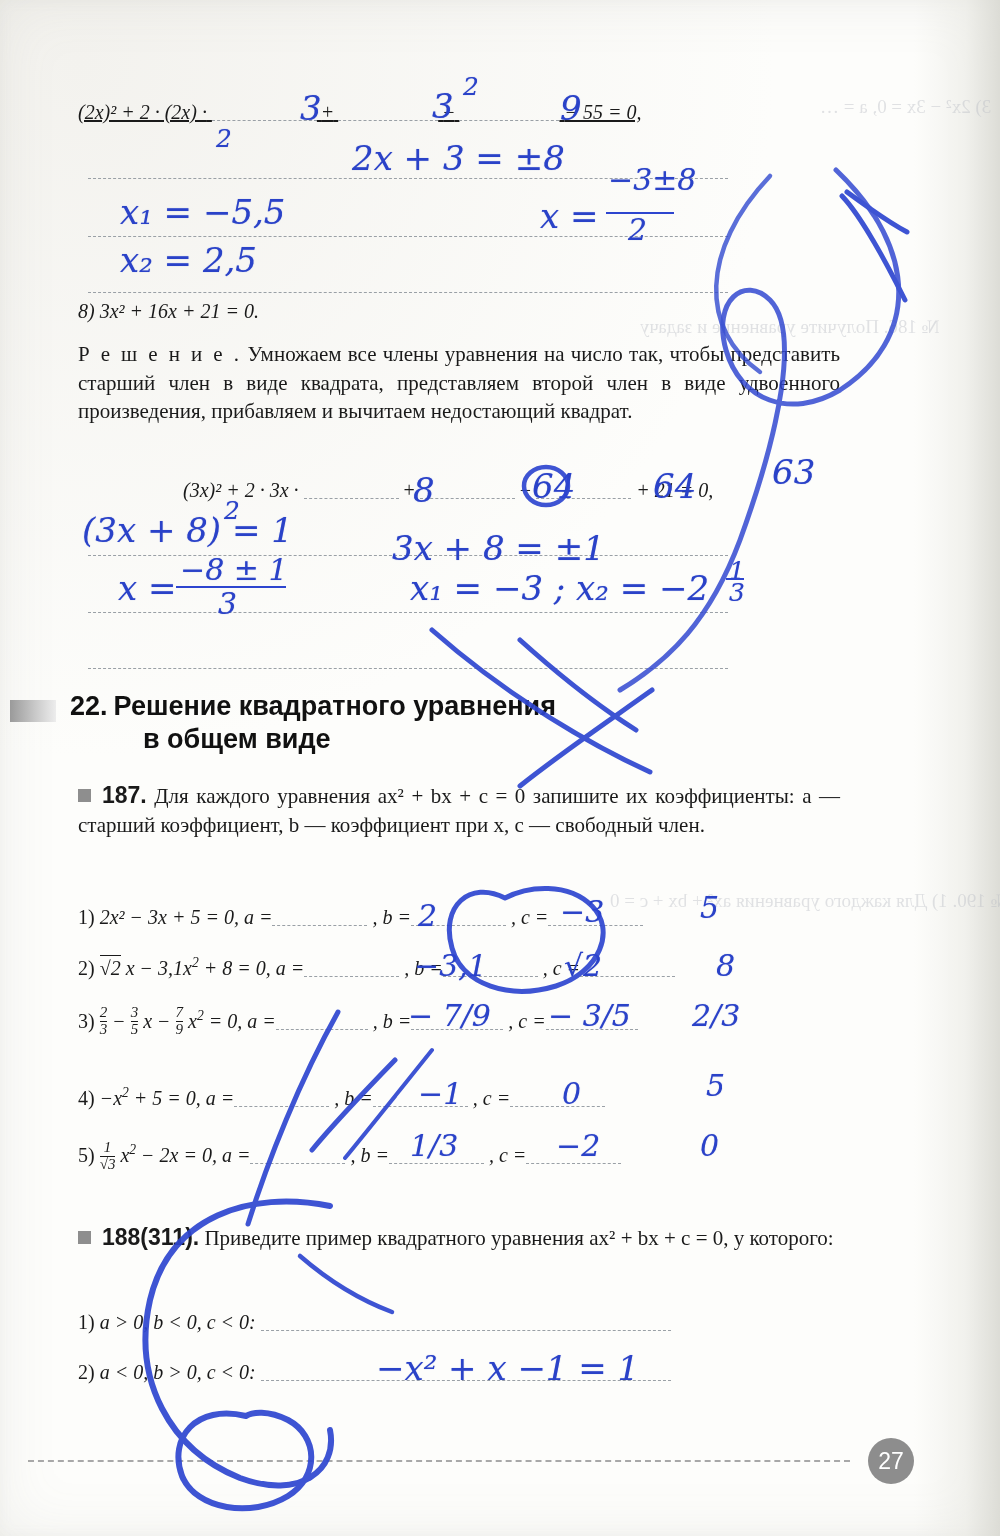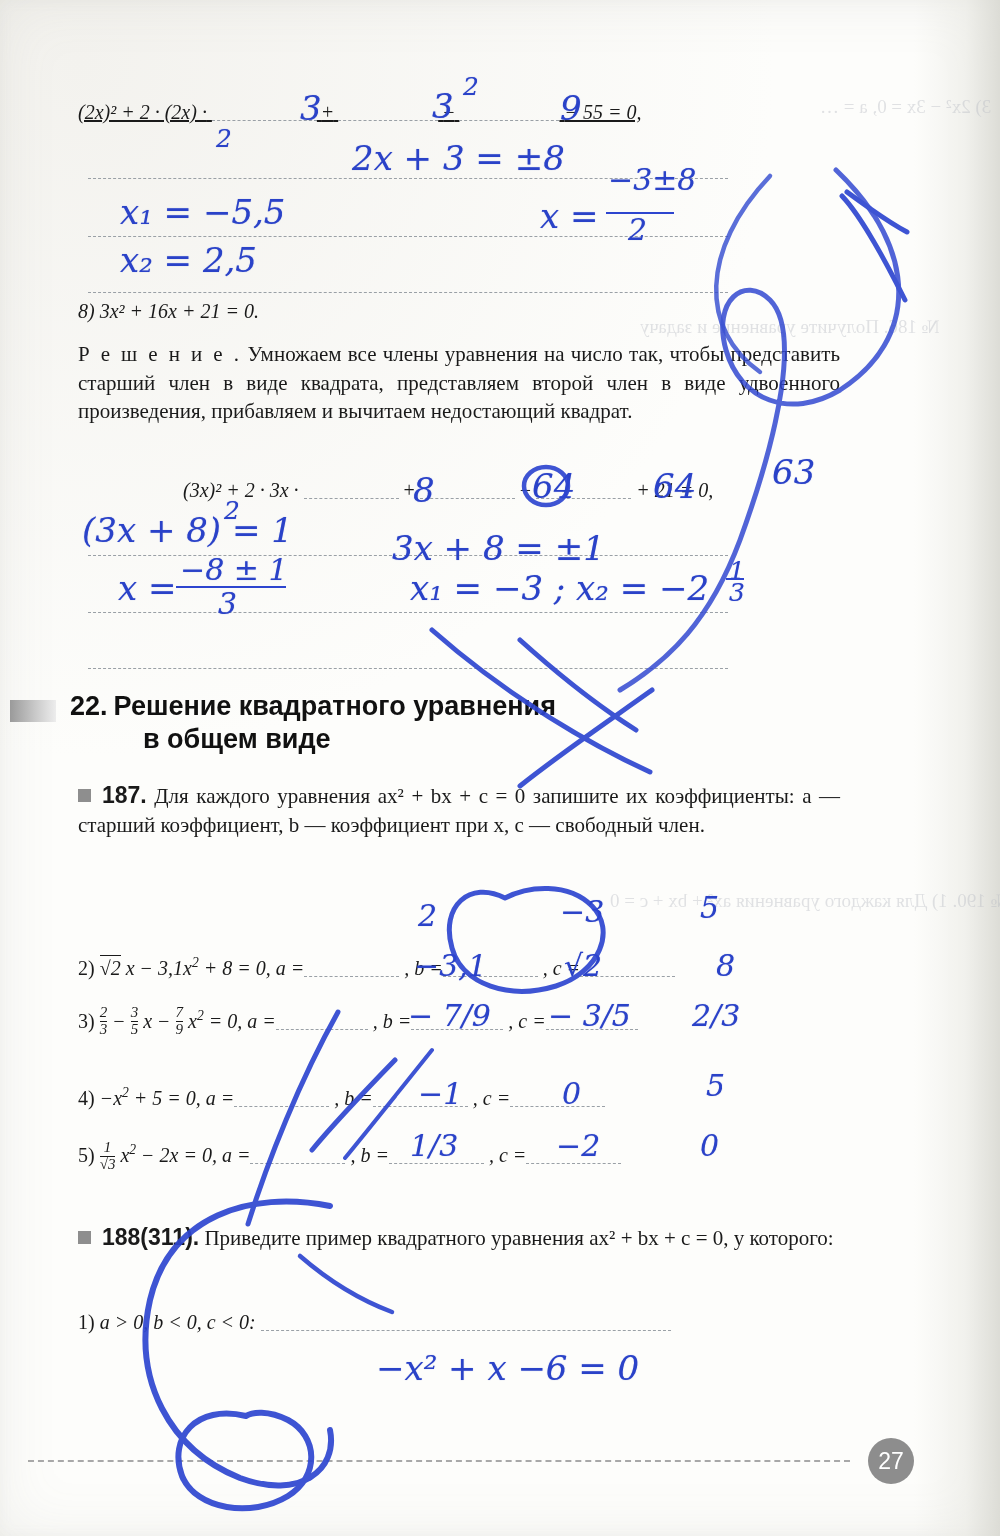--- a/index.html
+++ b/index.html
@@ -142,20 +142,27 @@
     </div>
     <div class="abs" style="left:10px;top:555px;width:640px;border-top:1px dashed #9aa0a6;"></div>
     <div class="abs" style="left:10px;top:612px;width:640px;border-top:1px dashed #9aa0a6;"></div>
     <div class="abs" style="left:10px;top:668px;width:640px;border-top:1px dashed #9aa0a6;"></div>
 
     <div class="abs para" style="left:0;top:780px;width:762px;">
       <span class="bullet"></span><span class="exno">187.</span>
       <span>Для каждого уравнения ax² + bx + c = 0 запишите их коэффициенты: a — старший коэффициент, b — коэффициент при x, c — свободный член.</span>
     </div>
 
+    <div class="abs mathline" style="left:0;top:905px;">
+      <span>1)</span>
+      <span class="it">2x² − 3x + 5 = 0,</span>
+      <span class="it">a =</span><span class="blank" style="width:95px"></span>
+      <span class="it">, b =</span><span class="blank" style="width:95px"></span>
+      <span class="it">, c =</span><span class="blank" style="width:95px"></span>
+    </div>
 
     <div class="abs mathline" style="left:0;top:955px;">
       <span>2)</span>
       <span class="it">
         <span style="border-top:1px solid #1a1a1a;padding-top:1px;">√2</span> <span class="it">x</span> − 3,1<span class="it">x</span><span class="sup">2</span> + 8 = 0,
       </span>
       <span class="it">a =</span><span class="blank" style="width:95px"></span>
       <span class="it">, b =</span><span class="blank" style="width:95px"></span>
       <span class="it">, c =</span><span class="blank" style="width:95px"></span>
     </div>
@@ -196,20 +203,25 @@
     <div class="abs para" style="left:0;top:1222px;width:762px;">
       <span class="bullet"></span><span class="exno">188(311).</span>
       <span>Приведите пример квадратного уравнения ax² + bx + c = 0, у которого:</span>
     </div>
 
     <div class="abs mathline" style="left:0;top:1310px;">
       <span>1)</span>
       <span class="it">a &gt; 0, b &lt; 0, c &lt; 0:</span>
       <span class="blank" style="width:410px"></span>
     </div>
+    <div class="abs mathline" style="left:0;top:1360px;">
+      <span>2)</span>
+      <span class="it">a &lt; 0, b &gt; 0, c &lt; 0:</span>
+      <span class="blank" style="width:410px"></span>
+    </div>
   </div>
 
   <div class="sec-mark"></div>
   <div class="sec-head">
     <span class="num">22.</span><span>Решение квадратного уравнения</span><br>
     <span style="margin-left:73px;display:inline-block;">в общем виде</span>
   </div>
 
   <div class="footrule"></div>
   <div class="pagenum">27</div>
@@ -261,21 +273,21 @@
   <div class="hw mid" style="left:692px;top:998px;font-style:italic;">2/3</div>
 
   <div class="hw mid" style="left:418px;top:1076px;">−1</div>
   <div class="hw mid" style="left:562px;top:1076px;">0</div>
   <div class="hw mid" style="left:706px;top:1068px;">5</div>
 
   <div class="hw mid" style="left:410px;top:1128px;">1/3</div>
   <div class="hw mid" style="left:556px;top:1128px;">−2</div>
   <div class="hw mid" style="left:700px;top:1128px;">0</div>
 
-  <div class="hw big" style="left:376px;top:1348px;">−x² + x −6 = 0</div>
+  <div class="hw big" style="left:376px;top:1348px;">−x² + x −1 = 1</div>
 
   <svg class="pen" viewBox="0 0 1000 1536">
     <g class="st">
 
       <path d="M836 170 C 920 250, 918 340, 840 390 C 790 420, 740 400, 726 350 C 712 300, 745 275, 770 300 C 800 330, 780 430, 740 540 C 710 620, 670 660, 620 690" stroke-width="5" opacity=".9"></path>
       <path d="M905 300 C 880 250, 860 215, 842 196" stroke-width="5"></path>
       <path d="M847 192 C 866 206, 888 222, 907 232" stroke-width="5"></path>
 
       <path d="M770 176 C 700 250, 700 330, 760 372" stroke-width="4.5" opacity=".85"></path>
 

